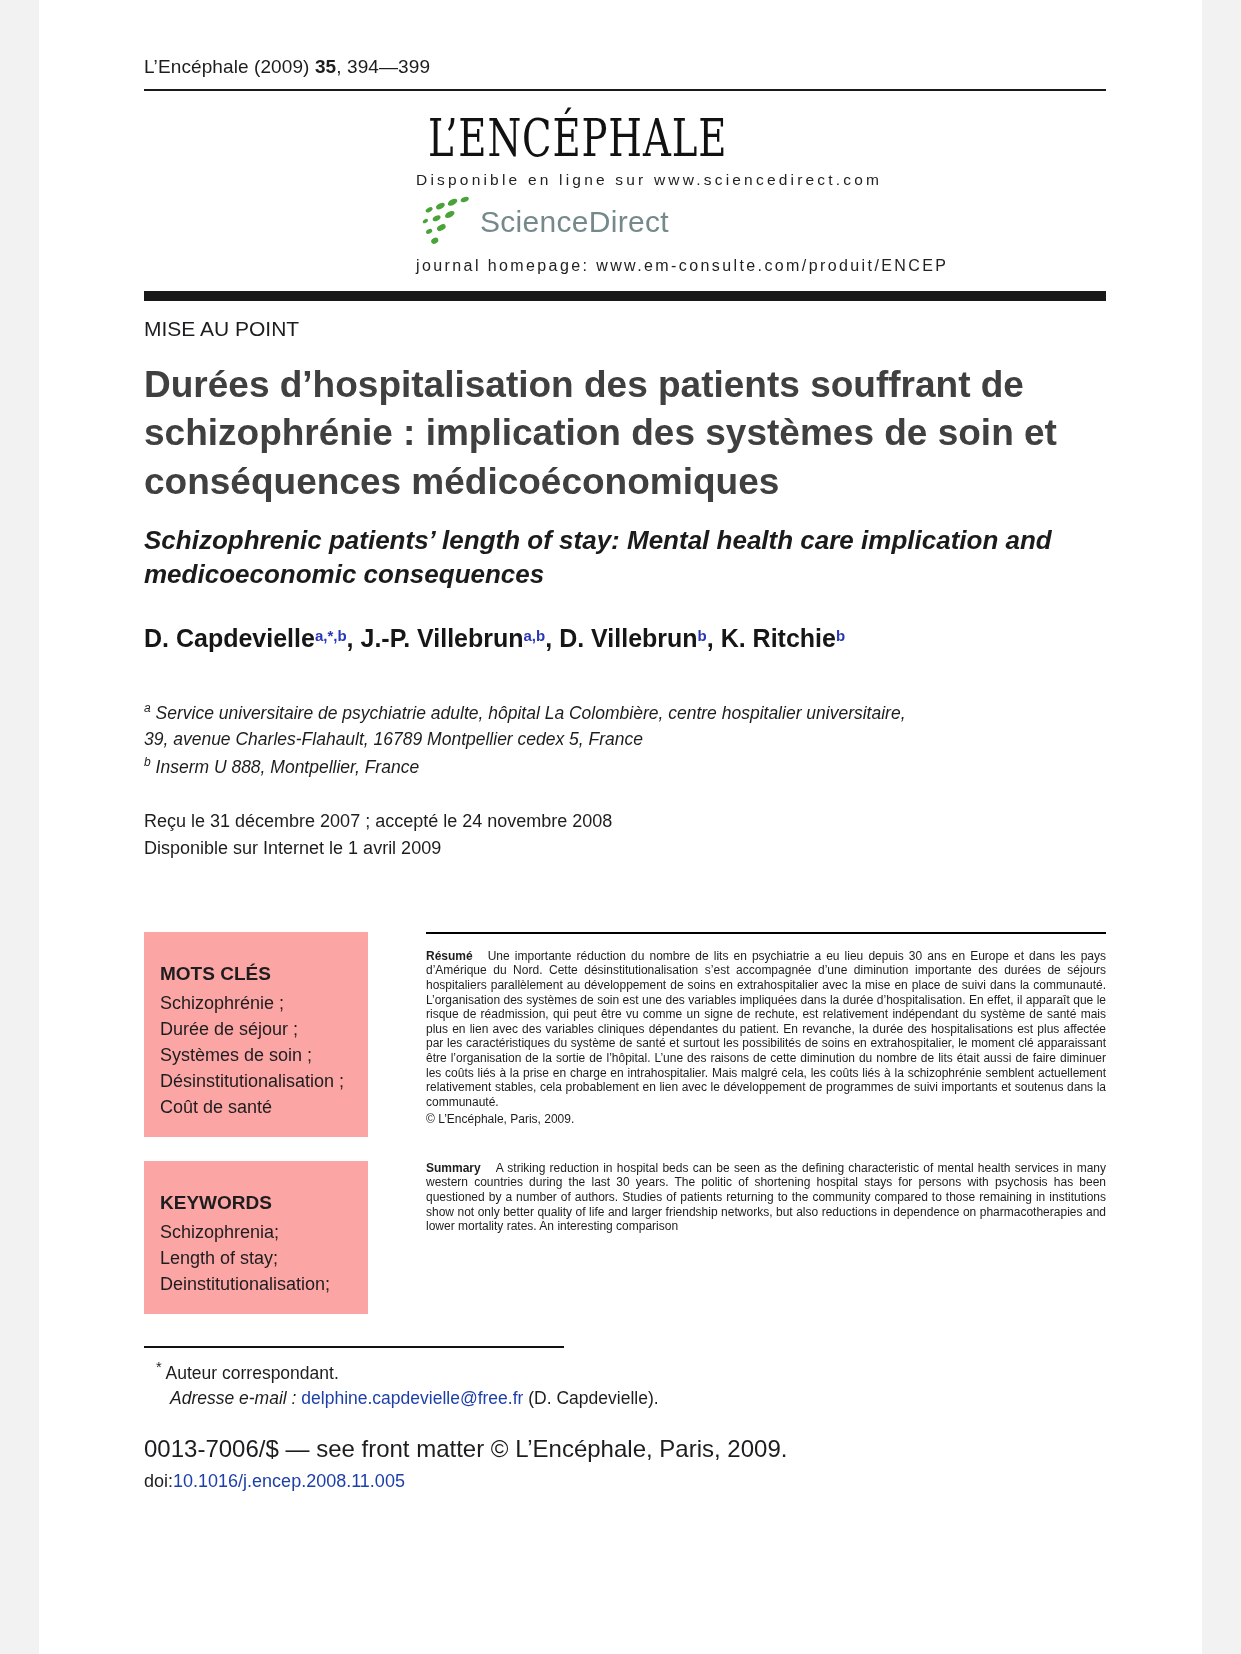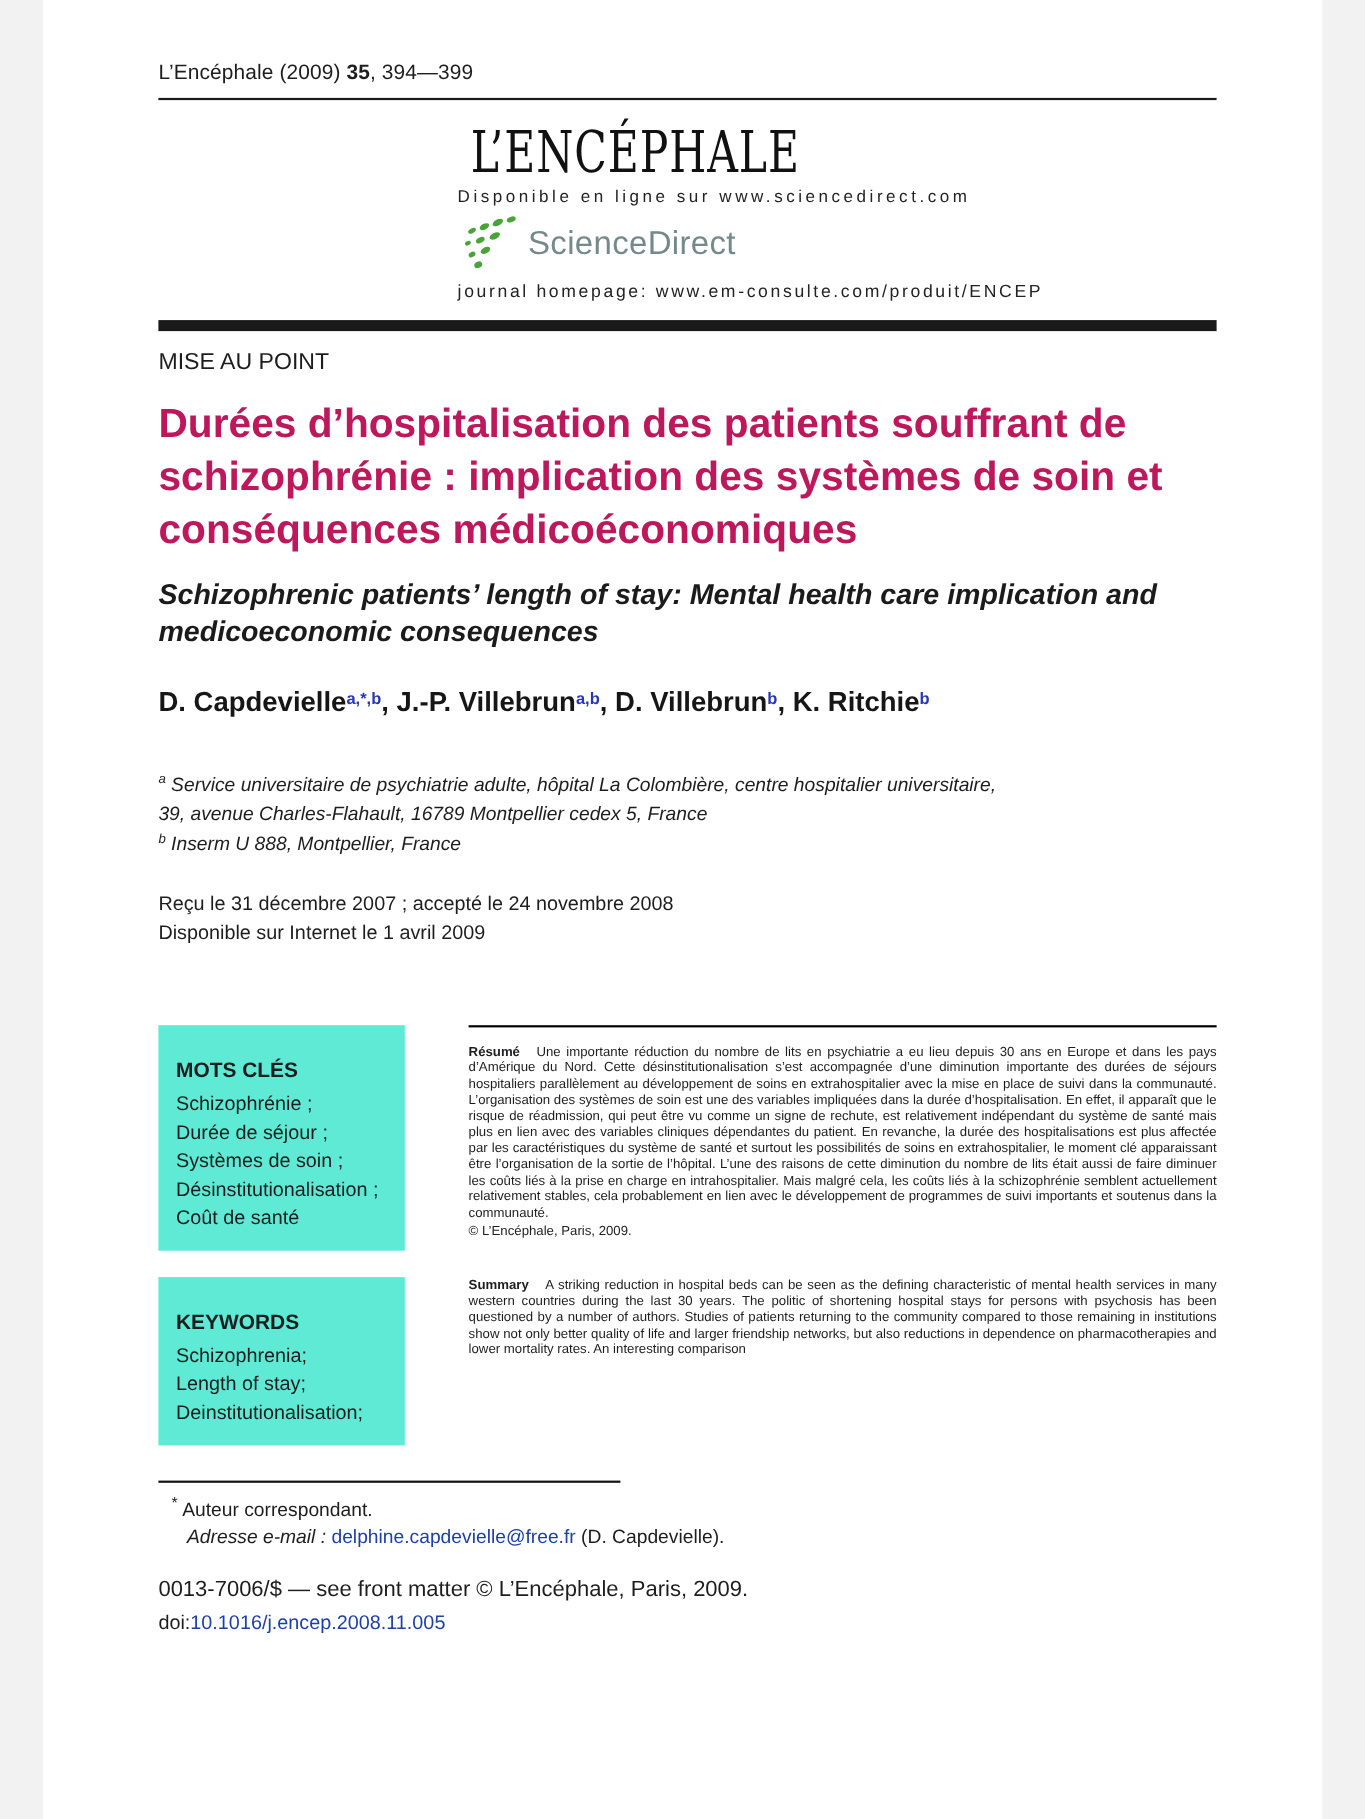--- a/index.html
+++ b/index.html
@@ -16,43 +16,43 @@
     font-family:"DejaVu Serif",serif;font-size:46px;letter-spacing:1px;
     transform:scale(0.84,1.14);transform-origin:left top;margin-left:12px;
     white-space:nowrap;height:56px;color:#111;
   }
   .avail{margin-top:8px;font-size:15.5px;letter-spacing:3.2px;color:#222;}
   .sd-row{display:flex;align-items:center;gap:4px;margin-top:6px;}
   .sd-text{font-size:30px;color:#75898b;letter-spacing:0.3px;}
   .homepage{margin-top:8px;font-size:16px;letter-spacing:2.4px;color:#222;}
   .black-bar{height:10px;background:#191919;margin-top:16px;}
   .section-label{margin-top:16px;font-size:21px;}
-  .title-fr{margin:20px 0 0;font-size:37px;line-height:1.31;font-weight:bold;color:#be185d;}
+  .title-fr{margin:20px 0 0;font-size:37px;line-height:1.31;font-weight:bold;color:#404040;}
   .title-en{margin:18px 0 0;font-size:26px;line-height:1.3;font-style:italic;font-weight:bold;color:#1b1b1b;}
   .authors{margin-top:32px;font-size:25px;font-weight:bold;color:#161616;}
   .authors sup{font-size:15px;position:relative;top:3px;}
   .affils{margin-top:46px;font-size:17.5px;font-style:italic;line-height:1.5;}
   .affils sup{font-size:12px;}
   .dates{margin-top:28px;font-size:18px;line-height:1.5;}
   .abstract-grid{
     display:grid;grid-template-columns:224px 1fr;column-gap:58px;row-gap:24px;
     margin-top:70px;
   }
-  .kw-box{background:#5eead4;padding:28px 16px 16px;font-size:18px;line-height:1.44;box-sizing:border-box;}
+  .kw-box{background:#fca5a5;padding:28px 16px 16px;font-size:18px;line-height:1.44;box-sizing:border-box;}
   .kw-title{font-weight:bold;font-size:19px;margin-bottom:4px;}
   .abs-cell{font-size:12px;}
   .abs-cell.first{border-top:2px solid #000;padding-top:15px;}
   .abs-text{margin:0;text-align:justify;line-height:1.22;}
   .abs-label{margin-right:15px;}
   .abs-copy{margin-top:2px;line-height:1.22;}
   .footnote{margin-top:32px;font-size:17.5px;line-height:1.35;}
   .foot-rule{width:420px;border-top:2px solid #111;}
   .foot-line1{margin-top:10px;padding-left:12px;}
   .foot-line2{padding-left:26px;margin-top:2px;}
-  .issn{margin-top:22px;font-size:20px;}
+  .issn{margin-top:22px;font-size:24px;}
   .doi-line{font-size:18px;margin-top:4px;}
   .blue-sup{color:#2737b8;}
   .link{color:#1d3fa8;text-decoration:none;cursor:pointer;}
 </style>
 </head>
 <body>
 
 <div class="page">
   <div class="content">
 

